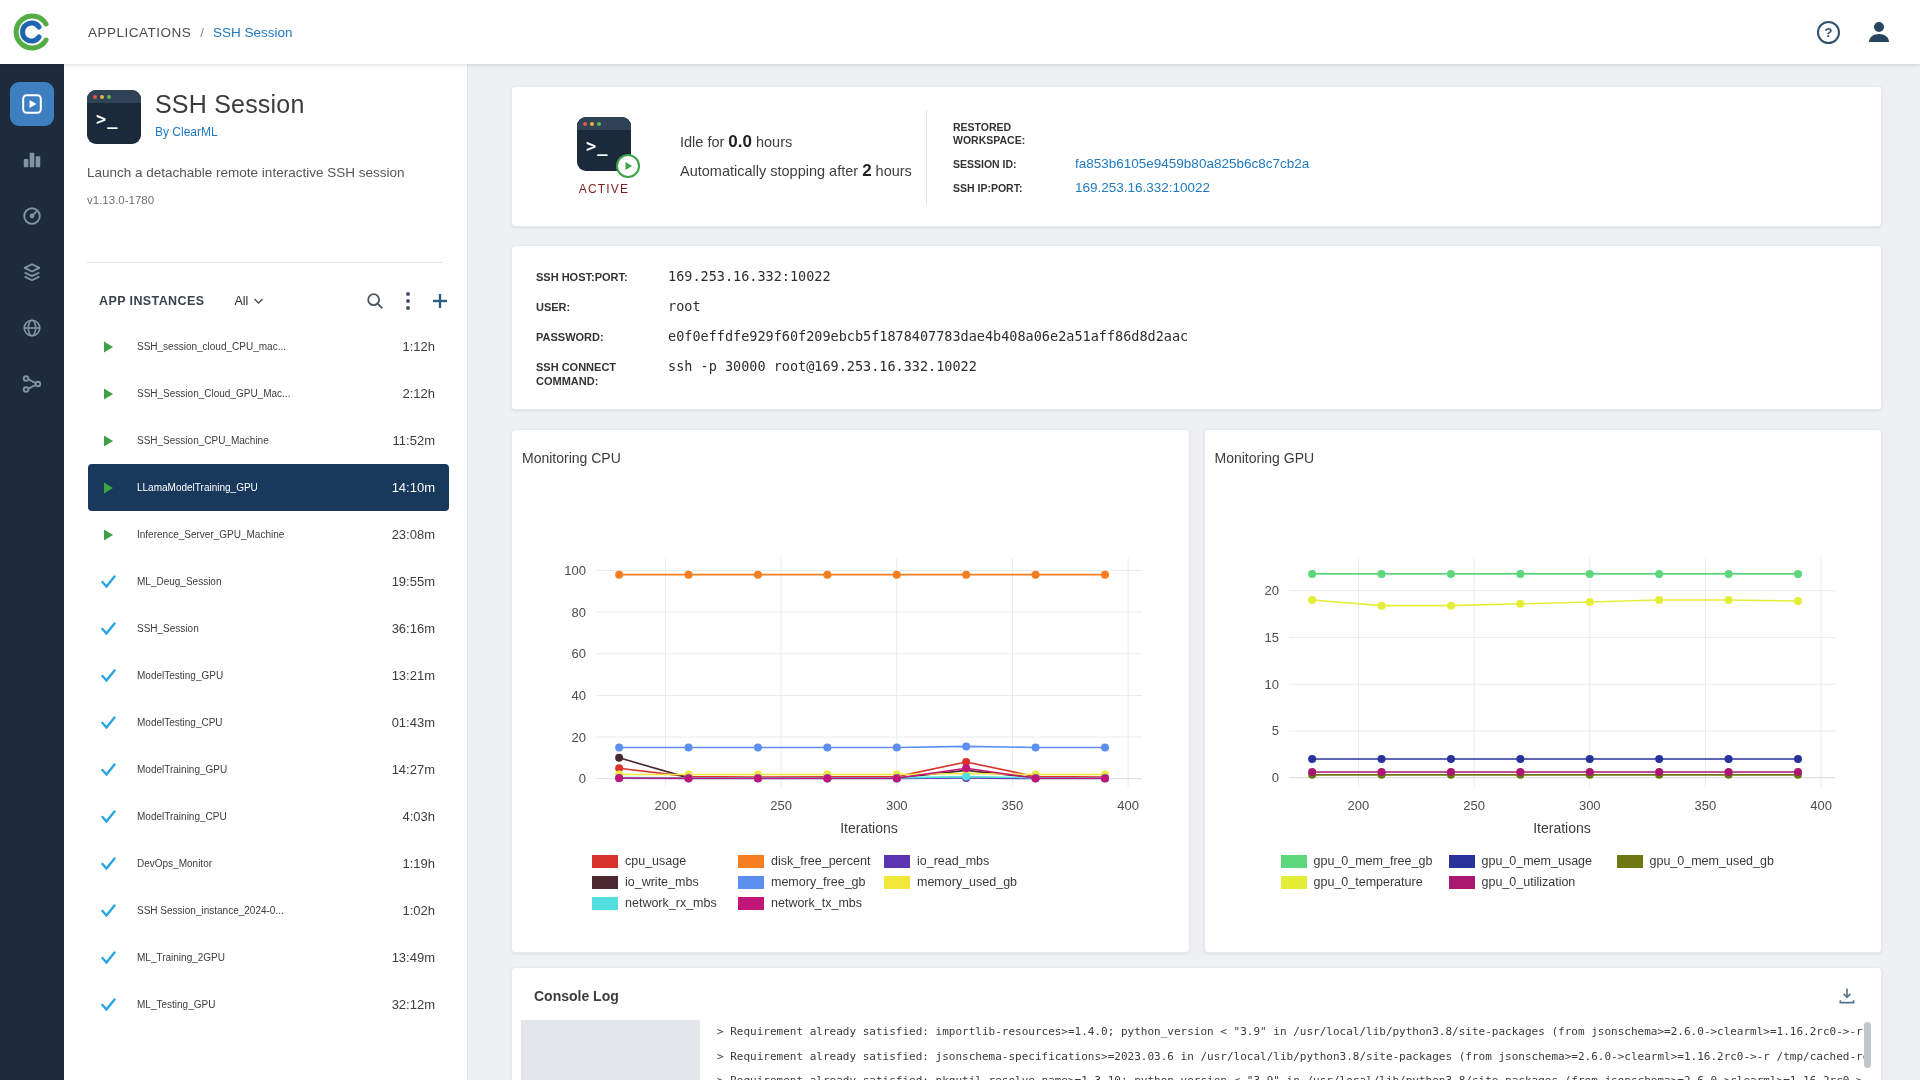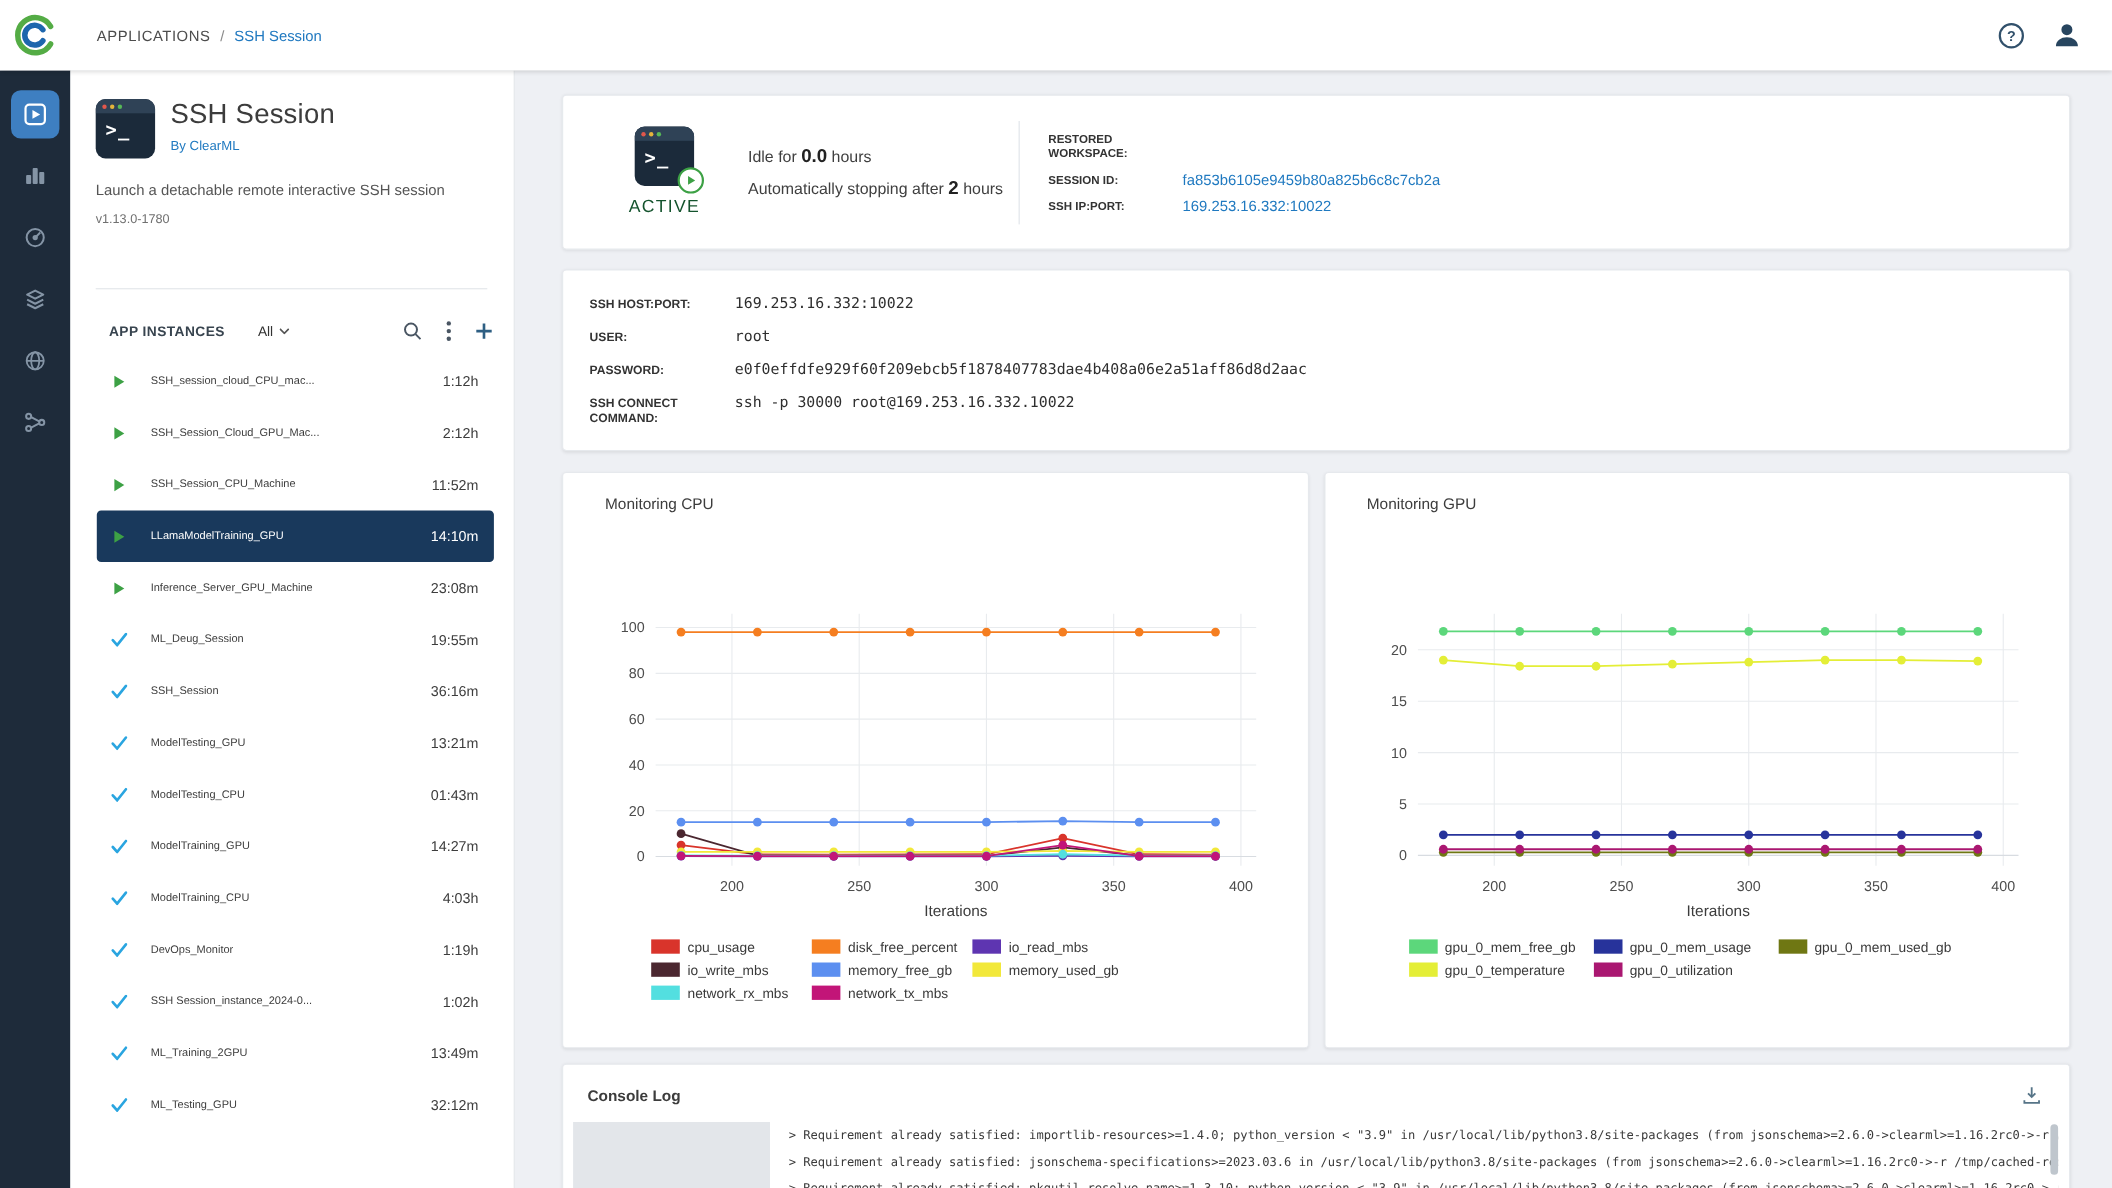--- a/index.html
+++ b/index.html
@@ -58,46 +58,46 @@
 
   
   .main{flex:1;padding:22px 38px 0 43px;overflow:hidden}
   .card{background:#fff;border-radius:4px;border:1px solid #e6e9ed;box-shadow:0 1px 3px rgba(0,0,0,.08)}
 
   
   .status-card{display:flex;align-items:center;height:141px;padding-left:56px;margin-bottom:18px}
   .active-col{width:72px;display:flex;flex-direction:column;align-items:center}
   .term-wrap{position:relative}
   .play-badge{position:absolute;right:-9px;bottom:-7px;width:24px;height:24px;border-radius:50%;background:#fff;border:2px solid #3da145;display:flex;align-items:center;justify-content:center}
-  .active-label{color:#14532d;font-size:16px;letter-spacing:1.2px;margin-top:11px;font-weight:500}
+  .active-label{color:#7f1d1d;font-size:12px;letter-spacing:1.2px;margin-top:11px;font-weight:500}
   .idle-col{margin-left:40px;width:246px;font-size:14.5px;color:#3f3f3f}
   .idle-line b{font-size:17px;color:#222;margin:0 4px}
   .idle-line+.idle-line{margin-top:9px}
   .v-divider{width:1px;height:94px;background:#dfe3e8;flex:none}
   .info-col{margin-left:26px;flex:1;display:flex;flex-direction:column;gap:9px}
   .info-row{display:flex;align-items:flex-start}
   .info-label{width:122px;flex:none;font-size:10.5px;font-weight:700;color:#333;line-height:13px;padding-top:2px}
   .info-value{font-size:13.5px;color:#2e2e2e;word-break:break-all}
   .info-value.link{color:#1f79c0;cursor:pointer}
 
   
   .details-card{height:165px;padding:22px 24px;margin-bottom:19px}
   .detail-row{display:flex;margin-bottom:14px;align-items:flex-start}
   .detail-label{width:132px;flex:none;font-size:11px;font-weight:700;color:#333;line-height:14px;padding-top:2px}
   .detail-value{font-family:"DejaVu Sans Mono",monospace;font-size:13.5px;color:#2e2e2e}
 
   
   .mon-row{display:flex;gap:14px;margin-bottom:14px}
   .mon-card{flex:1;height:524px;display:flex;flex-direction:column;overflow:hidden}
-  .mon-title{font-size:14px;font-weight:400;color:#3c3c3c;padding:20px 20px 0 38px;height:46px}
+  .mon-title{font-size:14px;font-weight:400;color:#3c3c3c;padding:20px 20px 0 10px;height:46px}
   .chart-canvas{height:364px;width:100%}
   .legend{display:grid;padding-top:14px;row-gap:7px;font-size:12.5px;color:#3a3a3a}
   .legend-cpu{grid-template-columns:repeat(3,146px);padding-left:80px}
   .legend-gpu{grid-template-columns:repeat(3,168px);padding-left:76px}
-  .legend-item{display:flex;gap:7px;cursor:pointer}
+  .legend-item{display:flex;align-items:center;gap:7px;cursor:pointer}
   .legend-swatch{width:26px;height:13px;display:inline-block;flex:none}
 
   
   .console-card{height:380px}
   .console-head{display:flex;align-items:center;padding:18px 24px 8px 22px}
   .console-head h3{font-size:14px;font-weight:700;color:#3c3c3c}
   .dl-btn{margin-left:auto;cursor:pointer;display:flex}
   .console-body{position:relative;height:300px;margin:6px 10px 0 9px}
   .log-gutter{position:absolute;left:0;top:0;bottom:0;width:179px;background:#e3e6ea}
   .log-lines{margin-left:196px;font-family:"DejaVu Sans Mono",monospace;font-size:11px;line-height:24.5px;color:#3a3a3a;white-space:pre;overflow:hidden}

